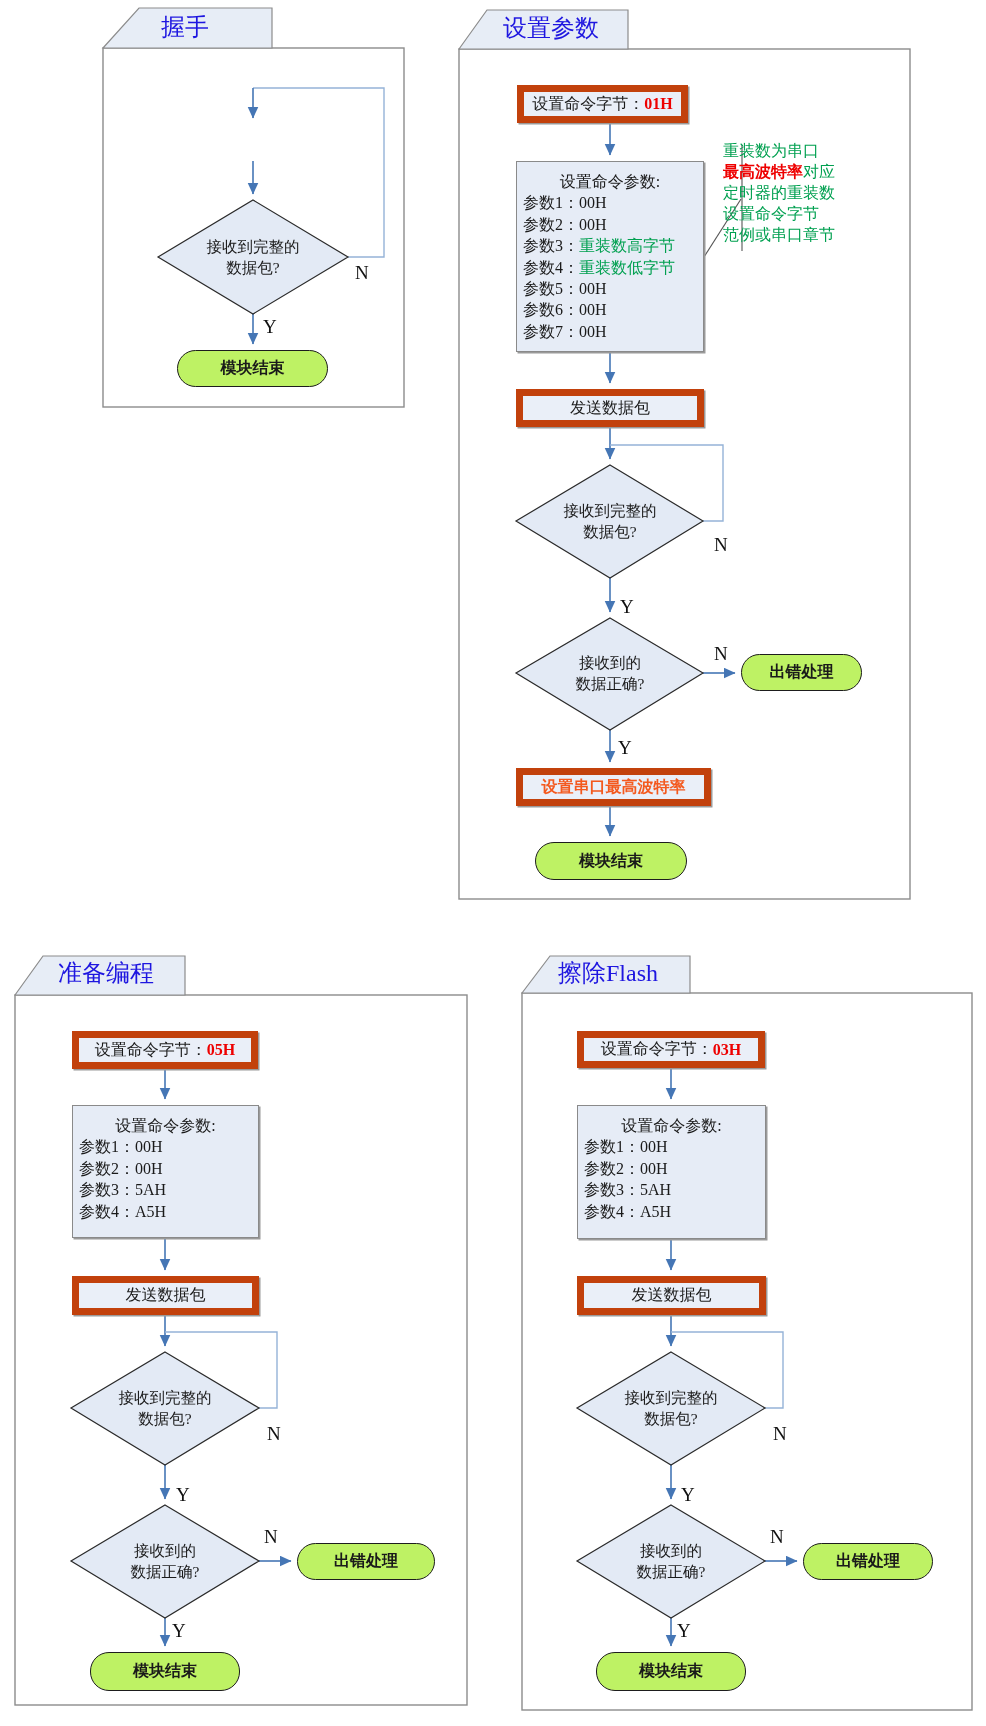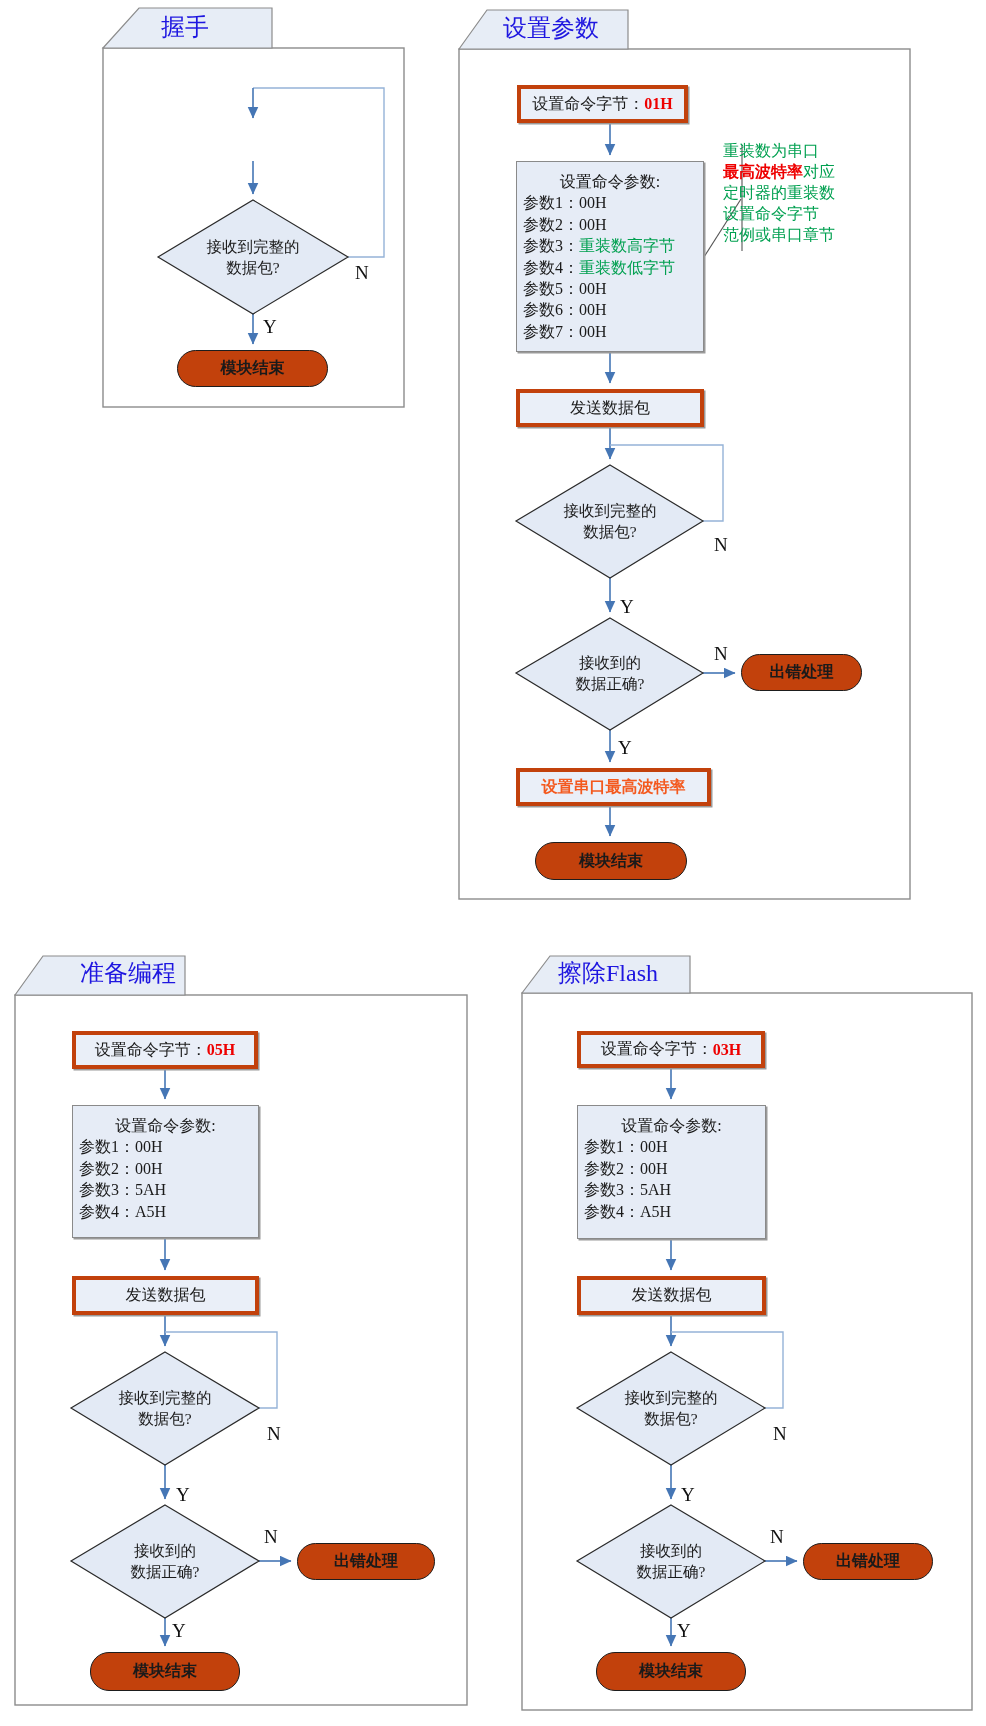--- a/index.html
+++ b/index.html
@@ -1,22 +1,22 @@
 <!DOCTYPE html>
 <html><head>
 <meta charset="utf-8">
 <style>
   html,body{margin:0;padding:0;background:#ffffff;}
   .canvas{position:relative;width:986px;height:1726px;background:#ffffff;overflow:hidden;
           font-family:"Liberation Serif","DejaVu Serif",serif;color:#1a1a1a;}
   .layer{position:absolute;left:0;top:0;}
   .ptitle{position:absolute;font-size:24px;font-weight:normal;color:#1E16E0;line-height:24px;white-space:nowrap;}
-  .box{position:absolute;background:#EAEFF8;border:4px solid #c2410c;box-shadow:1.5px 1.5px 0 #9a9a9a;
+  .box{position:absolute;background:#EAEFF8;border:7px solid #c2410c;box-shadow:1.5px 1.5px 0 #9a9a9a;
        display:flex;align-items:center;justify-content:center;font-size:16px;box-sizing:border-box;}
-  .capsule{position:absolute;background:#c2410c;border:1.4px solid #1d1d1d;border-radius:19px;
+  .capsule{position:absolute;background:#bef264;border:1.4px solid #1d1d1d;border-radius:19px;
        display:flex;align-items:center;justify-content:center;font-size:16px;font-weight:bold;box-sizing:border-box;}
   .dtext{position:absolute;width:170px;text-align:center;font-size:15.5px;line-height:21px;}
   .lbl{position:absolute;font-size:19px;line-height:22px;color:#111;}
   .parambox{position:absolute;background:#E6ECF6;border:1px solid #8a8a8a;box-shadow:1.5px 1.5px 0 #9a9a9a;
        font-size:16px;box-sizing:border-box;padding-top:9px;}
   .parambox .hdr{text-align:center;line-height:21.4px;}
   .parambox .pline{padding-left:6px;line-height:21.4px;white-space:nowrap;}
   .red{color:#EE0000;font-weight:bold;}
   .green{color:#00A050;}
   .orange{color:#F4591E;font-weight:bold;}
@@ -133,21 +133,21 @@
   <div class="capsule" style="left:741px;top:654px;width:121px;height:37px;">
     <span>出错处理</span>
   </div>
   <div class="box" style="left:516px;top:768px;width:195px;height:38px;">
     <span class="orange">设置串口最高波特率</span>
   </div>
   <div class="capsule" style="left:535px;top:842px;width:152px;height:38px;">
     <span>模块结束</span>
   </div>
 
-  <div class="ptitle" style="left:80px;top:961px;">准备编程</div>
+  <div class="ptitle" style="left:58px;top:961px;">准备编程</div>
   <div class="box" style="left:72px;top:1031px;width:186px;height:38px;">
     <span>设置命令字节：</span>
       <span class="red">05H</span>
   </div>
   <div class="parambox" style="left:72px;top:1105px;width:187px;height:133px;">
     <div class="hdr">设置命令参数:</div>
     <div class="pline"><span>参数1：</span><span>00H</span></div>
     <div class="pline"><span>参数2：</span><span>00H</span></div>
     <div class="pline"><span>参数3：</span><span>5AH</span></div>
     <div class="pline"><span>参数4：</span><span>A5H</span></div>

